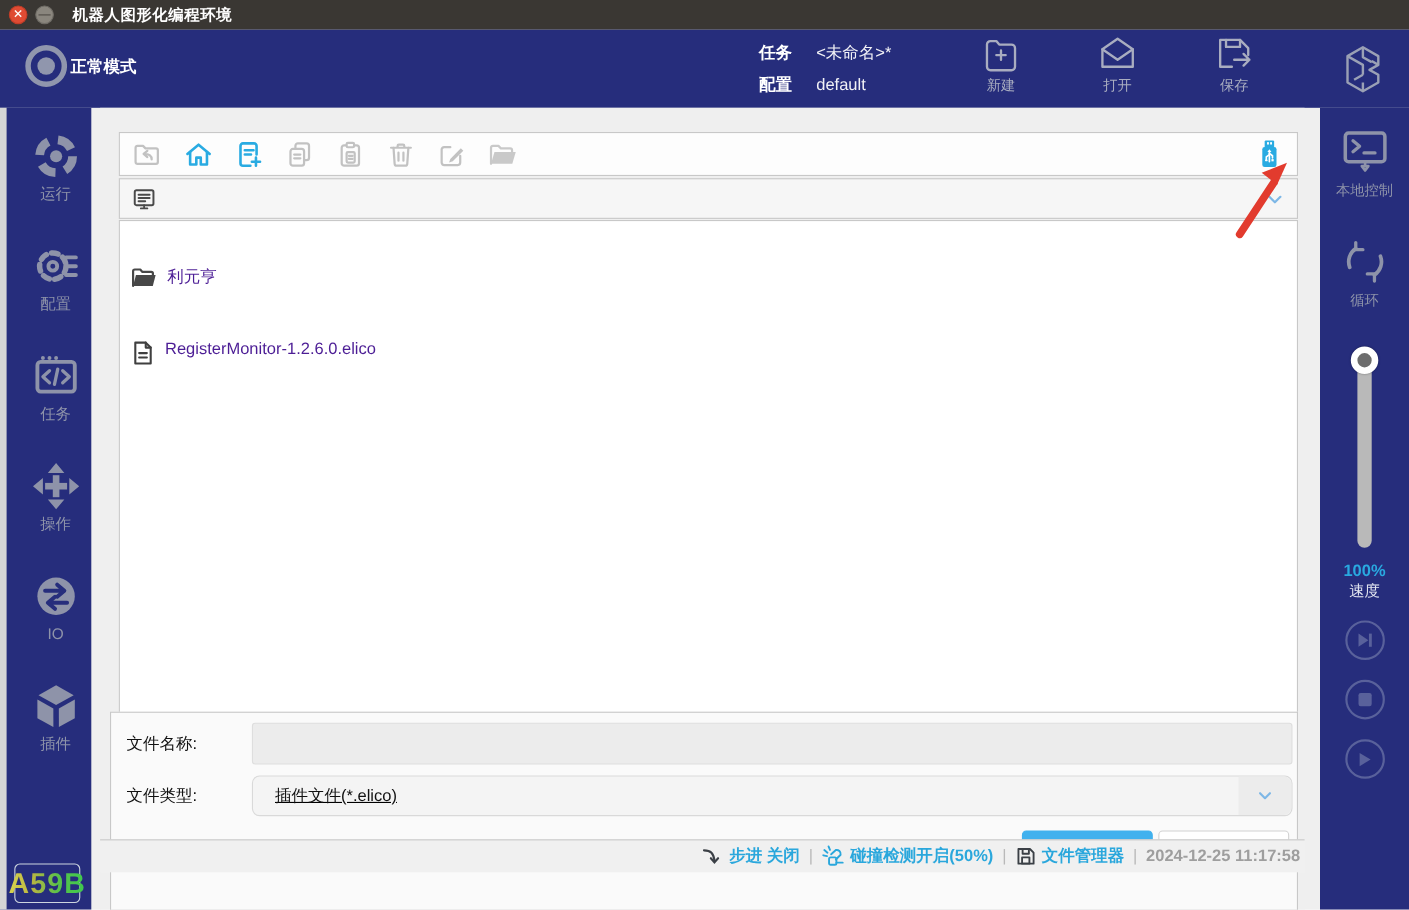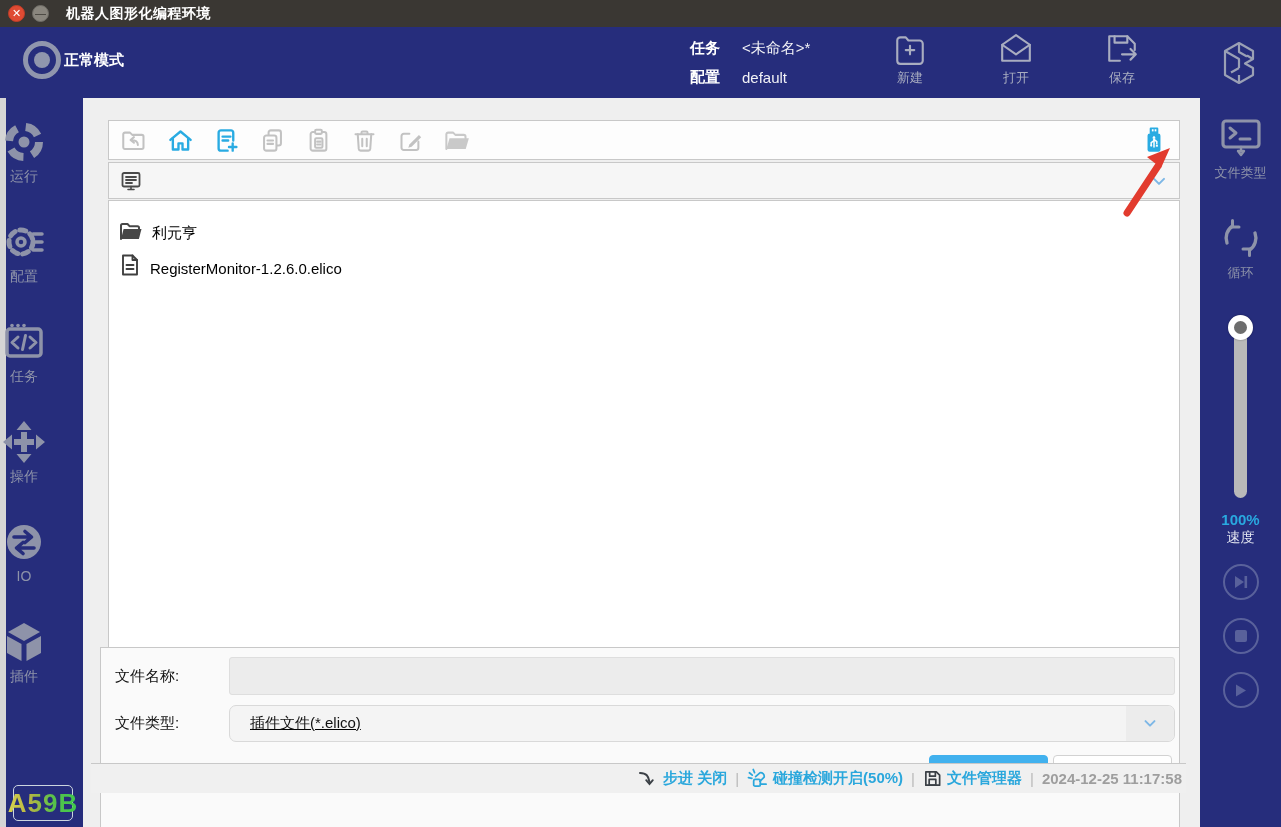--- a/index.html
+++ b/index.html
@@ -25,21 +25,21 @@
   .taskcfg .lbl { font-weight:bold; }
   .taskcfg .val { font-weight:normal; color:#f2f2f6; }
   .hd-actions { position:absolute; left:880px; top:5px; display:flex; gap:46px; }
   .hd-btn { width:60px; display:flex; flex-direction:column; align-items:center; gap:3px; color:#a9adc0; cursor:pointer; }
   .hd-btn .cap { font-size:13px; }
   .brand { position:absolute; right:18px; top:12px; color:#9aa0b5; }
 
   
   .lsb { position:absolute; left:0; top:98px; width:83px; height:729px; background:#262d7c; }
   .lsb::before { content:""; position:absolute; left:0; top:0; width:6px; height:100%; background:#d5d5d5; }
-  .lsb-items { position:absolute; left:2px; top:14px; width:77px; display:flex; flex-direction:column; align-items:flex-start; }
+  .lsb-items { position:absolute; left:12px; top:14px; width:77px; display:flex; flex-direction:column; align-items:center; }
   .lsb-item { height:100px; display:flex; flex-direction:column; align-items:center; justify-content:flex-start; color:#8e93a9; cursor:pointer; padding-top:8px; }
   .lsb-item .cap { font-size:14px; margin-top:4px; }
   .robot-badge { position:absolute; left:13px; bottom:6px; width:60px; height:36px; border:1px solid #ccd5df; border-radius:5px;
     display:flex; align-items:center; justify-content:center; }
   .robot-badge span { font-size:26px; font-weight:bold; letter-spacing:1px;
     background:linear-gradient(90deg,#d8d44e 0%,#b9b542 30%,#57c24a 65%,#3ec94e 100%);
     -webkit-background-clip:text; background-clip:text; color:transparent; }
 
   
   .rsb { position:absolute; left:1200px; top:98px; width:81px; height:729px; background:#262d7c; }
@@ -55,21 +55,21 @@
 
   
   .main { position:absolute; left:91px; top:98px; width:1095px; height:729px; background:#efefef; }
   .panel { position:absolute; background:#fdfdfd; border:1px solid #c8c8c8; }
   .fb-toolbar { left:17px; top:22px; width:1072px; height:40px; display:flex; align-items:center; padding:0 12px; gap:19px; }
   .tb-ic { width:27px; height:27px; display:flex; align-items:center; justify-content:center; cursor:pointer; }
   .tb-spacer { flex:1; }
   .fb-combo { left:17px; top:64px; width:1072px; height:37px; background:#f6f6f6; display:flex; align-items:center; padding:0 10px; cursor:pointer; }
   .combo-val { flex:1; font-size:14px; color:#333; padding-left:8px; }
   .fb-list { left:17px; top:102px; width:1072px; height:543px; background:#ffffff; padding:8px 10px; }
-  .frow { display:flex; align-items:flex-end; gap:9px; height:34px; color:#000000; font-size:15px; cursor:pointer; }
+  .frow { display:flex; align-items:flex-start; gap:9px; height:34px; color:#4c1d95; font-size:15px; cursor:pointer;margin-top:33px; }
   .fb-form { left:9px; top:549px; width:1080px; height:181px; background:#fafafa; }
   .formrow { position:absolute; left:0; width:100%; height:38px; display:flex; align-items:center; }
   .formrow .flabel { width:128px; padding-left:14px; font-size:15px; color:#111; }
   .finput { width:946px; height:38px; background:#ececec; border:1px solid #dedede; border-radius:3px; font-size:15px; padding:0 10px; outline:none; }
   .fselect { width:946px; height:37px; background:#f4f4f4; border:1px solid #d9d9d9; border-radius:7px; display:flex; align-items:center; cursor:pointer; position:relative;text-decoration:underline; }
   .fselect .sval { flex:1; font-size:15px; color:#111; padding:0 20px; }
   .fselect .sarrow { width:48px; height:100%; background:#ececec; border-radius:0 7px 7px 0; display:flex; align-items:center; justify-content:center; }
   .btnrow { position:absolute; right:7px; top:107px; display:flex; gap:5px; }
   .btn { width:119px; height:34px; border-radius:4px; font-size:15px; display:flex; align-items:center; justify-content:center; cursor:pointer; font-family:inherit; }
   .btn.primary { background:#41b1ee; border:1px solid #41b1ee; color:#0c0c0c; }
@@ -228,21 +228,21 @@
 
 <div class="rsb">
   <div class="rsb-item" style="top:18px;">
     <span>
       <svg width="46" height="44" viewBox="0 0 46 44" fill="none" stroke="#8e93a9" stroke-linecap="round" stroke-linejoin="round">
         <rect x="5" y="5" width="36" height="26" rx="3" stroke-width="3.2"></rect>
         <path d="M12 12 l6 5 -6 5 M22 23 h10" stroke-width="3"></path>
         <path d="M23 31 v4 m-3 0 l3 4 3-4 z" stroke-width="2.4"></path>
         </svg>
     </span>
-    <span class="cap">文件类型</span>
+    <span class="cap">本地控制</span>
   </div>
   <div class="rsb-item" style="top:118px;">
     <span>
       <svg width="44" height="44" viewBox="0 0 44 44" fill="none" stroke="#8e93a9" stroke-width="3.4" stroke-linecap="round">
         <path d="M13.5 10 A14.5 14.5 0 0 0 8 27"></path>
         <path d="M30.5 34 A14.5 14.5 0 0 0 36 17"></path>
         <path d="M13.5 4.5 v6.5 h6.5" stroke-width="3"></path>
         <path d="M30.5 39.5 v-6.5 h-6.5" stroke-width="3"></path>
         </svg>
     </span>

